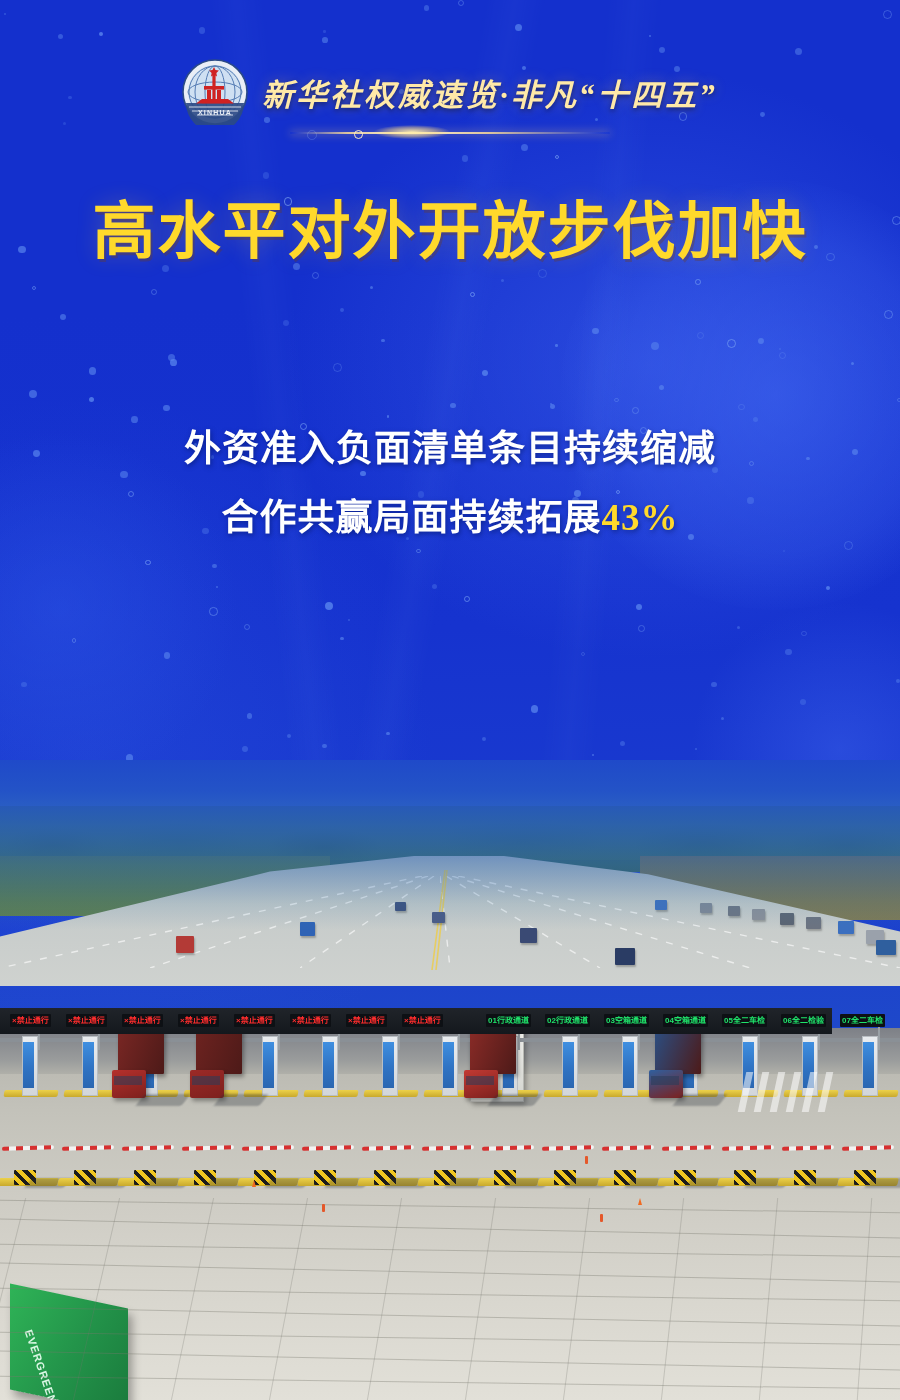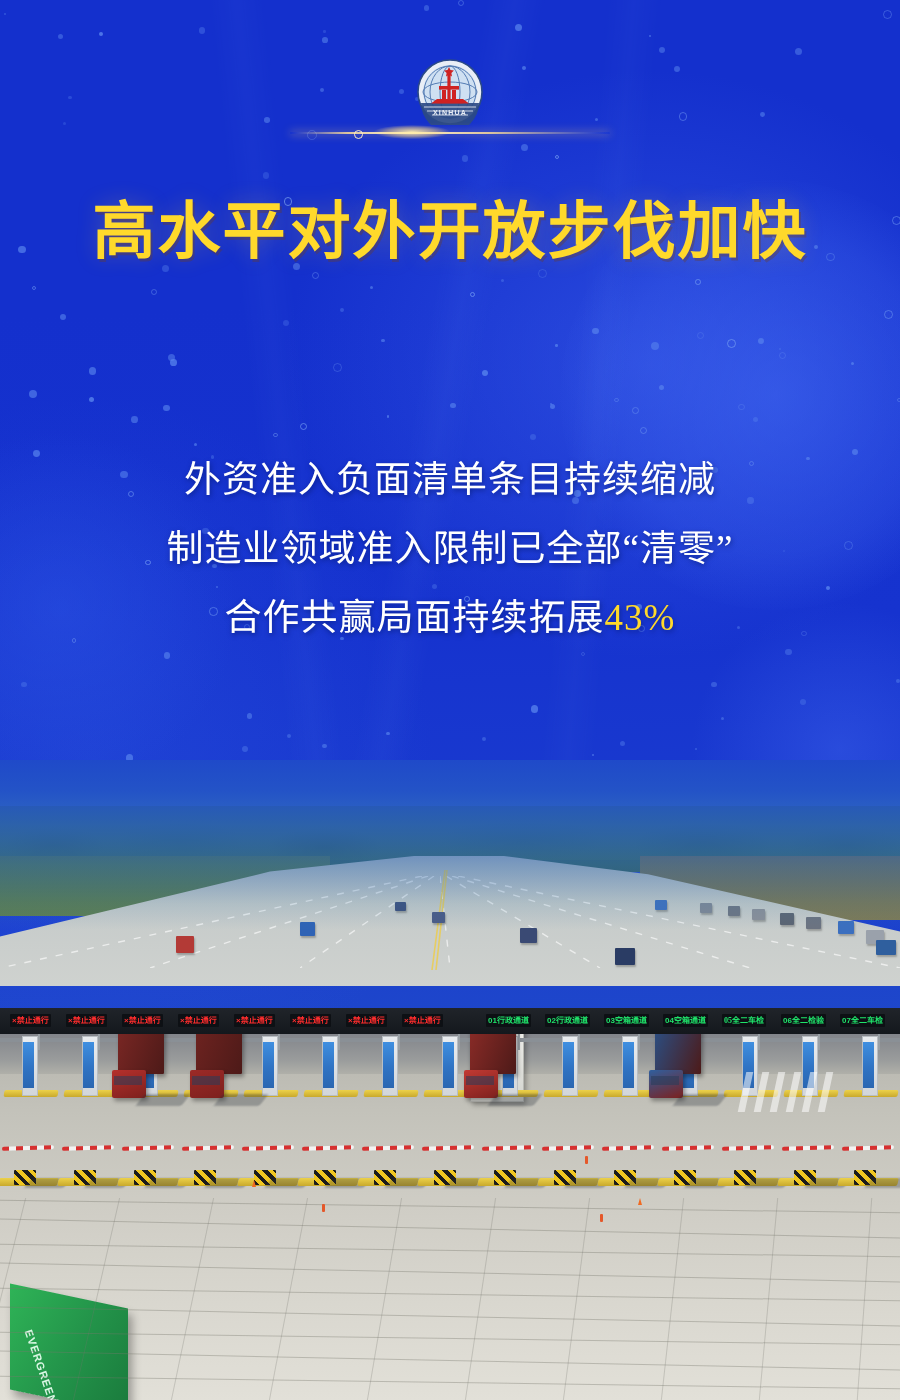--- a/index.html
+++ b/index.html
@@ -60,25 +60,24 @@
   .headline .ln{
     font-family:"Liberation Serif","DejaVu Serif",serif;
     font-size:63px;font-weight:700;color:#ffd92b;line-height:1.16;letter-spacing:2px;
     text-shadow:2px 3px 0 rgba(120,60,10,.30), 0 0 22px rgba(255,200,60,.22);
   }
 
   
   .body-lines{position:absolute;left:0;top:430px;width:900px;text-align:center;z-index:6;}
   .body-lines .bl{
     font-family:"Liberation Serif","DejaVu Serif",serif;
-    font-size:37px;font-weight:400;color:#ffffff;letter-spacing:1px;
+    font-size:37px;font-weight:700;color:#ffffff;letter-spacing:1px;
     line-height:1.0;margin-bottom:32px;
     text-shadow:1px 2px 5px rgba(0,20,90,.55);
     white-space:nowrap;
-    margin-top:31px;
   }
   .body-lines .bl:last-child{margin-bottom:0;}
   .hl{color:#ffd92b;}
 
   
   .photo{position:absolute;left:0;top:760px;width:900px;height:640px;overflow:hidden;z-index:3;}
   .photo-inner{position:absolute;inset:0;}
   .fade-top{position:absolute;left:0;top:0;width:900px;height:170px;z-index:40;pointer-events:none;
     background:linear-gradient(180deg,#1f4ac9 0%, rgba(33,80,200,.94) 18%, rgba(40,95,195,.76) 38%, rgba(50,110,185,.46) 62%, rgba(60,125,175,.16) 84%, rgba(0,0,0,0) 100%);}
   .sky{position:absolute;left:0;top:0;width:900px;height:100px;background:linear-gradient(180deg,#3d78b0,#5e93bd);}
@@ -109,21 +108,21 @@
     background:linear-gradient(180deg,#d8dde0,#aeb4b8);}
   .op-under{position:absolute;left:0;top:50px;width:900px;height:28px;
     background:linear-gradient(180deg,#8c97a1 0%, #6d7984 60%, #59646e 100%);}
   .op-text{position:absolute;left:0;top:2px;width:900px;text-align:center;
     font-family:"Liberation Serif","DejaVu Serif",serif;
     font-size:31px;font-weight:700;color:#8d2b2b;letter-spacing:8px;
     text-shadow:1px 1px 0 rgba(255,255,255,.35);white-space:nowrap;}
   .op-text-l{position:absolute;left:2px;top:4px;font-size:27px;font-weight:700;color:#8d2b2b;letter-spacing:5px;}
   .op-text-r{position:absolute;right:2px;top:4px;font-size:27px;font-weight:700;color:#8d2b2b;letter-spacing:5px;}
 
-  .signband{position:absolute;left:0;top:248px;width:900px;height:26px;z-index:14;
+  .signband{position:absolute;left:0;top:248px;width:832px;height:26px;z-index:14;
     background:linear-gradient(180deg,#20242a 0%, #14181d 100%);display:flex;align-items:center;}
   .lanesign{position:absolute;top:6px;height:13px;line-height:13px;padding:0 2px;border-radius:1px;
     font-family:"Liberation Sans","DejaVu Sans",sans-serif;font-size:8px;font-weight:700;white-space:nowrap;}
   .ls-red{background:#0d1014;color:#ff2d2d;}
   .ls-green{background:#0d1014;color:#1fe36a;}
 
   .plaza{position:absolute;left:0;top:268px;width:900px;height:372px;
     background:linear-gradient(180deg,#b4b3ab 0%, #c3c2ba 22%, #cfcdc5 48%, #d9d7cf 74%, #e2e0d8 100%);}
   .plaza-seam{position:absolute;height:1px;background:rgba(120,120,110,.38);}
   .booth-body{position:absolute;width:14px;height:58px;
@@ -332,35 +331,35 @@
           <rect x="22" y="27" width="20" height="3.6"></rect>
           <rect x="20" y="40" width="26" height="4.6"></rect>
           <path d="M20 44.6 L14 44.6 L20 40 z"></path>
           <path d="M46 44.6 L52 44.6 L46 40 z"></path>
           <rect x="25" y="31" width="4" height="9"></rect>
           <rect x="35" y="31" width="4" height="9"></rect>
           <path d="M32 8 l1.5 3.1 3.4.5-2.5 2.4.6 3.4-3-1.6-3 1.6.6-3.4-2.5-2.4 3.4-.5z"></path>
         </g>
       </svg>
     </div>
+    <div class="header-title">新华社权威速览·非凡“十四五”</div>
   </div>
 
   <div class="divider">
     <div class="bar"></div>
     <div class="blob"></div>
     <div class="knot"></div>
   </div>
 
   <div class="headline">
     <div class="ln">高水平对外开放步伐加快</div>
   </div>
 
   <div class="body-lines" id="body-lines">
       <div class="bl"><span>外资准入负面清单条目持续缩减</span></div>
-      <div class="bl"><span>制造业领域准入限制已全部“清零”</span></div>
       <div class="bl"><span>合作共赢局面持续拓展</span><span class="hl">43%</span></div>
     </div>
 
   <div class="photo">
     <div class="photo-inner">
 
       <div class="sky"></div>
       <div class="treeline"></div>
       <div class="ground-left"></div>
       <div class="ground-right"></div>
@@ -430,21 +429,21 @@
           <div class="lanesign ls-red" style="left: 122px;">×禁止通行</div>
           <div class="lanesign ls-red" style="left: 178px;">×禁止通行</div>
           <div class="lanesign ls-red" style="left: 234px;">×禁止通行</div>
           <div class="lanesign ls-red" style="left: 290px;">×禁止通行</div>
           <div class="lanesign ls-red" style="left: 346px;">×禁止通行</div>
           <div class="lanesign ls-red" style="left: 402px;">×禁止通行</div>
           <div class="lanesign ls-green" style="left: 486px;">01行政通道</div>
           <div class="lanesign ls-green" style="left: 545px;">02行政通道</div>
           <div class="lanesign ls-green" style="left: 604px;">03空箱通道</div>
           <div class="lanesign ls-green" style="left: 663px;">04空箱通道</div>
-          <div class="lanesign ls-green" style="left: 722px; font-family: Liberation Serif, serif;">05全二车检</div>
+          <div class="lanesign ls-green" style="left: 722px;">05全二车检</div>
           <div class="lanesign ls-green" style="left: 781px;">06全二检验</div>
           <div class="lanesign ls-green" style="left: 840px;">07全二车检</div>
         </div>
 
       <div class="plaza" id="plaza">
           <div style="position: absolute; left: 0px; top: 0px; width: 900px; height: 46px; background: linear-gradient(rgb(125, 128, 135) 0%, rgb(154, 156, 156) 70%, rgb(176, 176, 169) 100%);"></div>
           <div style="position: absolute; left: 470px; top: -6px; width: 52px; height: 78px; background: linear-gradient(rgb(242, 242, 238), rgb(211, 212, 207)); border: 1px solid rgb(184, 185, 180); box-shadow: rgba(0, 0, 0, 0.3) 2px 3px 5px;"></div>
           <div style="position: absolute; left: 492px; top: 8px; width: 16px; height: 30px; background: rgb(109, 127, 144);"></div>
           <div class="gantry" style="position: absolute; left: 0px; top: 10px; width: 900px; height: 4px; background: rgb(138, 144, 150);"></div>
           <div class="curb" style="position: absolute; left: 4px; top: 62px; width: 54px; height: 7px; transform: skewX(-10deg);"></div>

